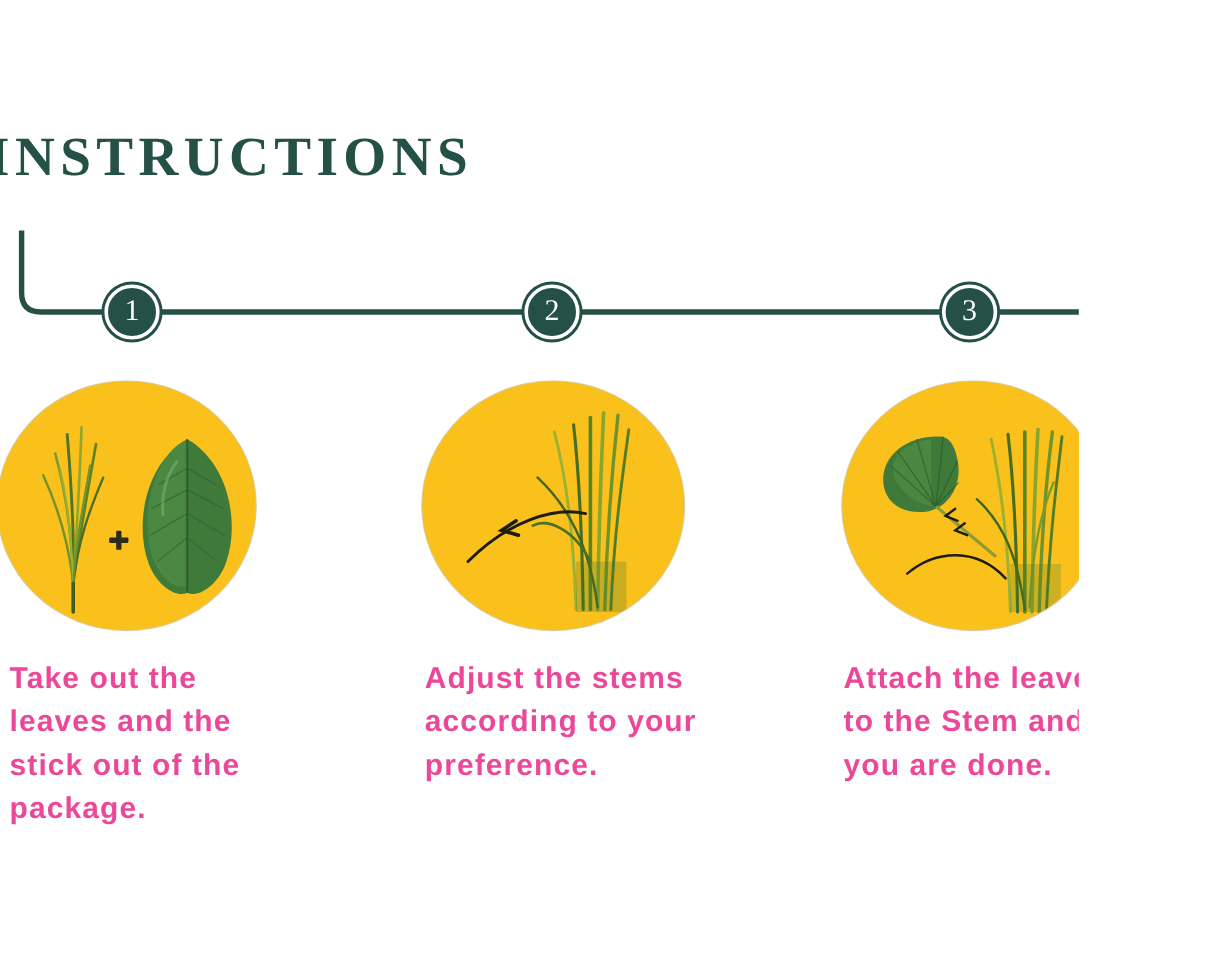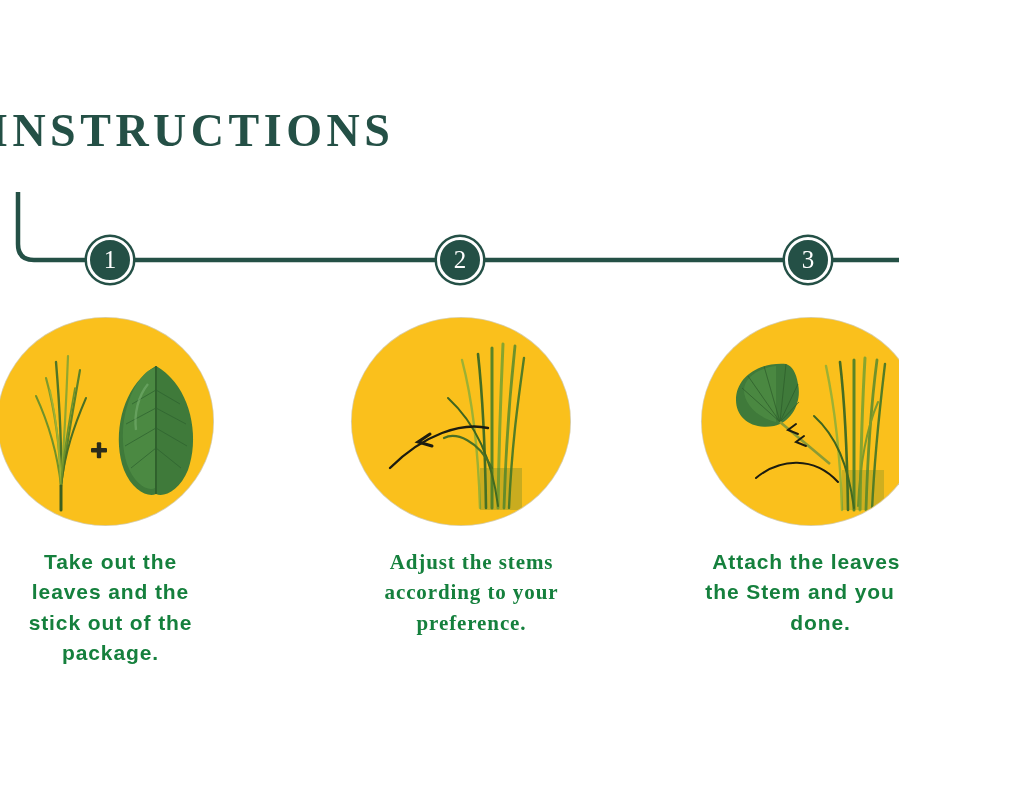--- a/index.html
+++ b/index.html
@@ -108,31 +108,30 @@
     box-shadow: 0 0 0 1px rgba(170,140,40,0.45);
   }
   #step-col-1 .photo-circle { margin-left: 6px; }
   #step-col-2 .photo-circle { margin-left: 7px; width: 218px; }
   #step-col-3 .photo-circle { margin-left: 8px; width: 218px; }
 
   .photo-circle svg { display: block; width: 100%; height: 100%; }
 
   .caption {
     margin-top: 22px;
-    color: #15803d;
+    color: #ec4899;
     font-family: "Liberation Sans", sans-serif;
-    font-size: 21px;
+    font-size: 25px;
     font-weight: 600;
     letter-spacing: 0.9px;
     line-height: 1.45;
     width: 215px;
-    text-align: center;
   }
   #step-col-1 .caption { margin-left: 16px; width: 205px; }
-  #step-col-2 .caption { margin-left: 9px; width: 235px; font-family: Liberation Serif, serif; }
+  #step-col-2 .caption { margin-left: 9px; width: 235px; }
   #step-col-3 .caption { margin-left: 9px; width: 235px; }
 </style>
 </head>
 <body>
 
 <div id="stage">
 
   <div id="title">INSTRUCTIONS</div>
 
   <svg id="flow-svg" viewBox="0 0 1024 796" xmlns="http://www.w3.org/2000/svg">

